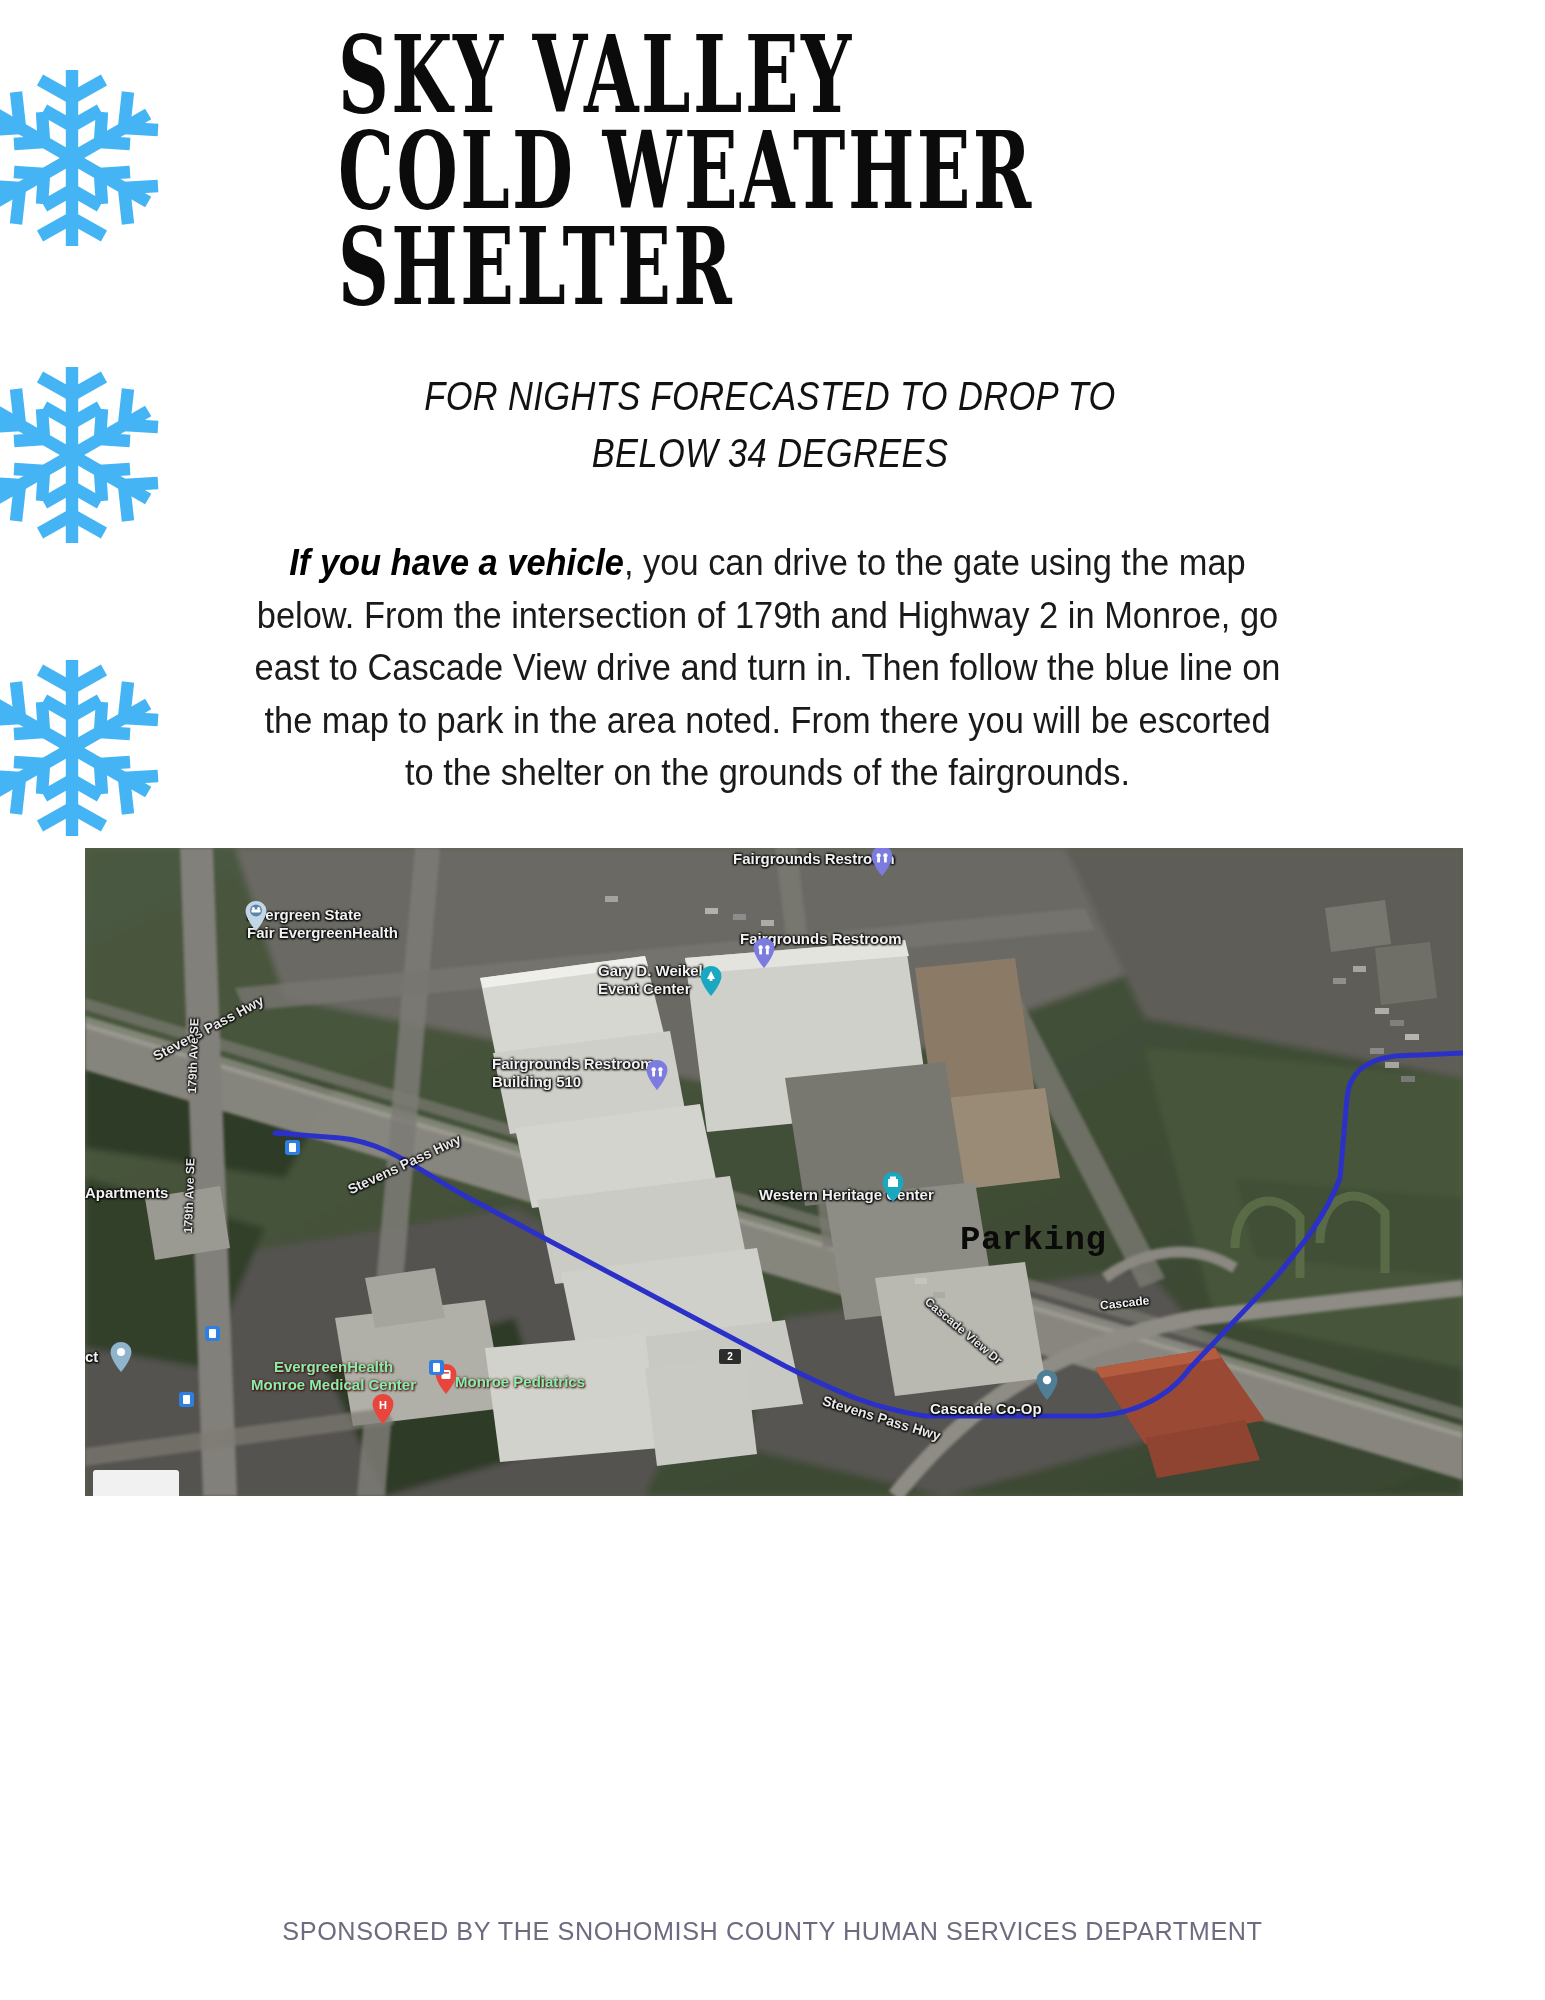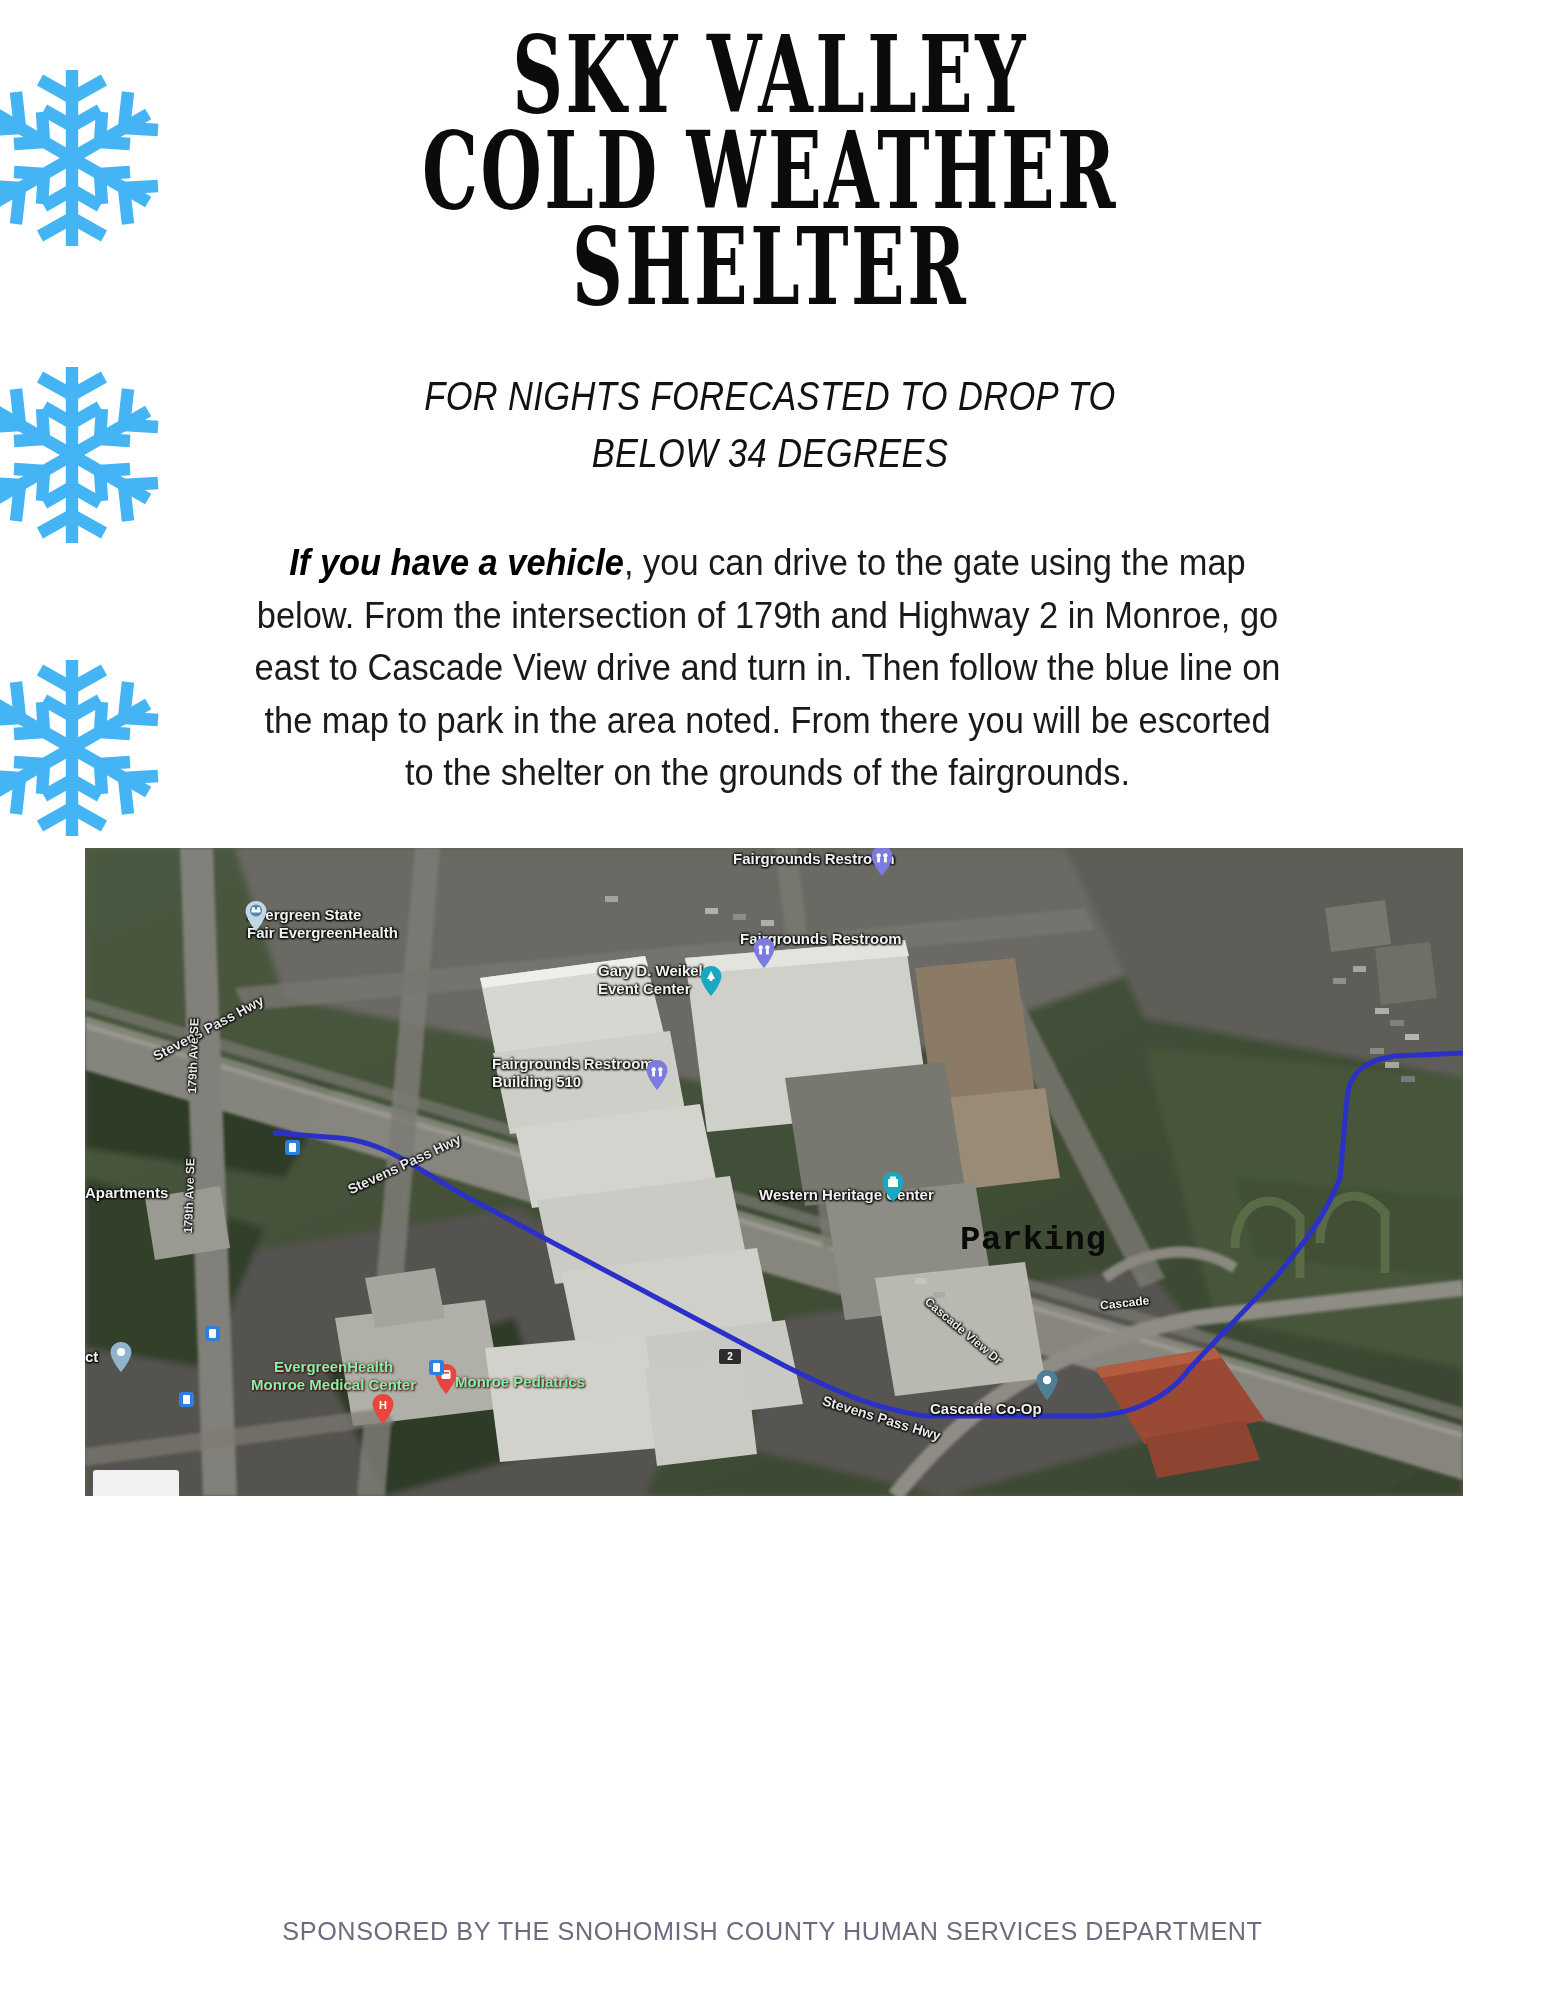--- a/index.html
+++ b/index.html
@@ -24,21 +24,21 @@
   #snowflake-1 { left: -38px; top: 58px; }
   #snowflake-2 { left: -38px; top: 355px; }
   #snowflake-3 { left: -38px; top: 648px; }
 
   
   .title-block {
     position: absolute;
     left: 230px;
     top: 22px;
     width: 1080px;
-    text-align: center;
+    text-align: left;
   }
   .title-line {
     font-family: "DejaVu Serif", "Liberation Serif", serif;
     font-weight: bold;
     font-size: 88px;
     line-height: 0.98;
     letter-spacing: 3px;
     color: #0b0b0b;
     transform: scaleX(0.80) scaleY(1.22);
     transform-origin: center top;

